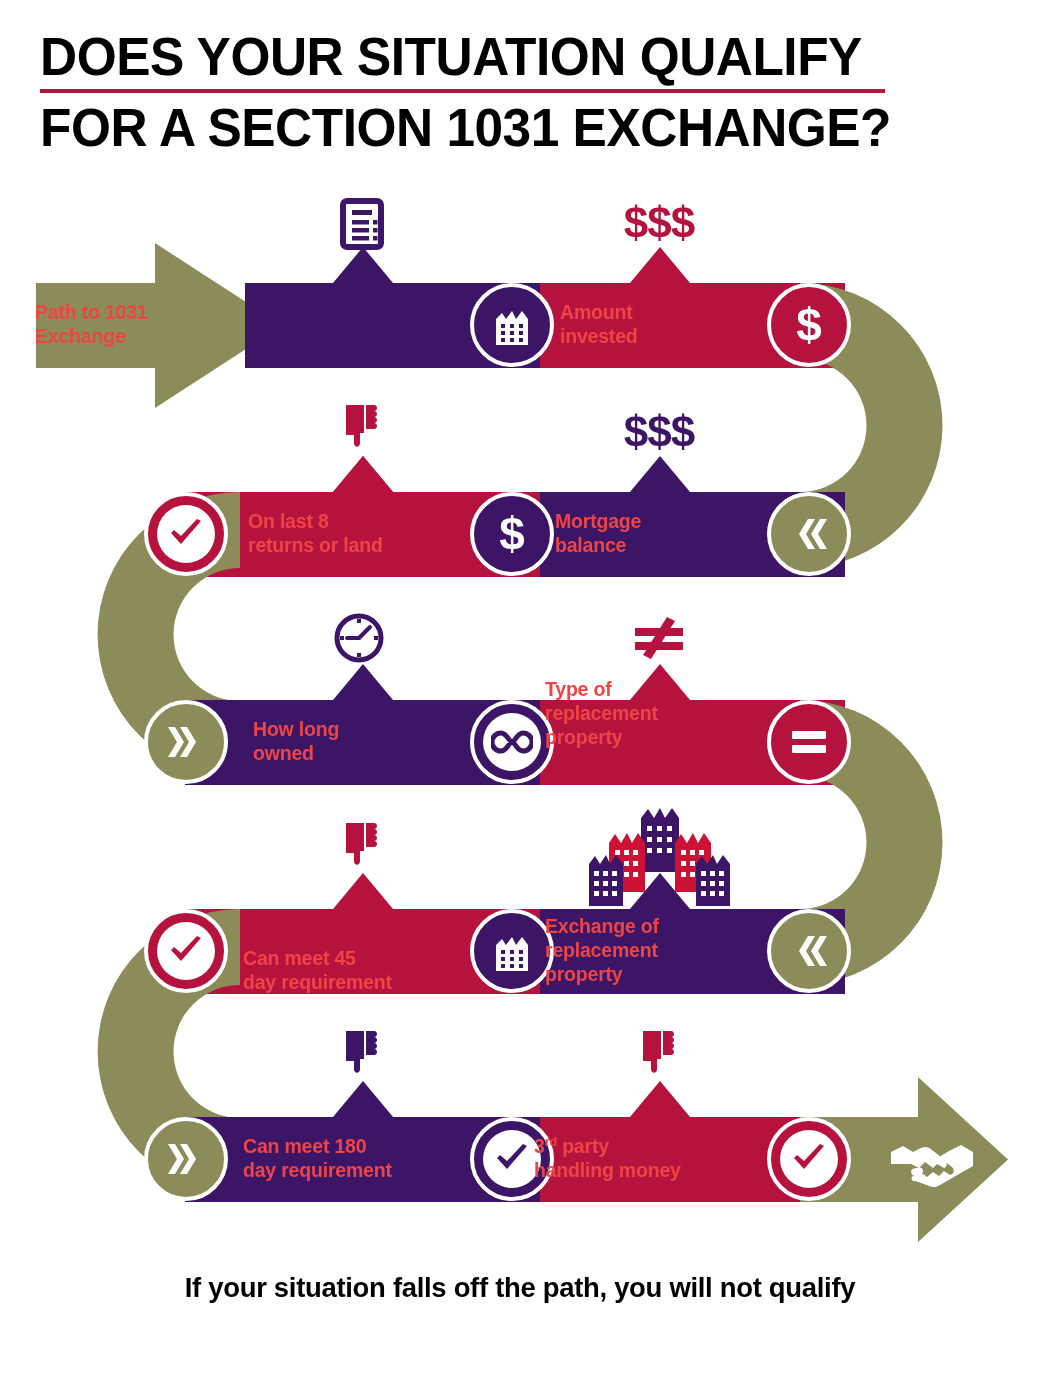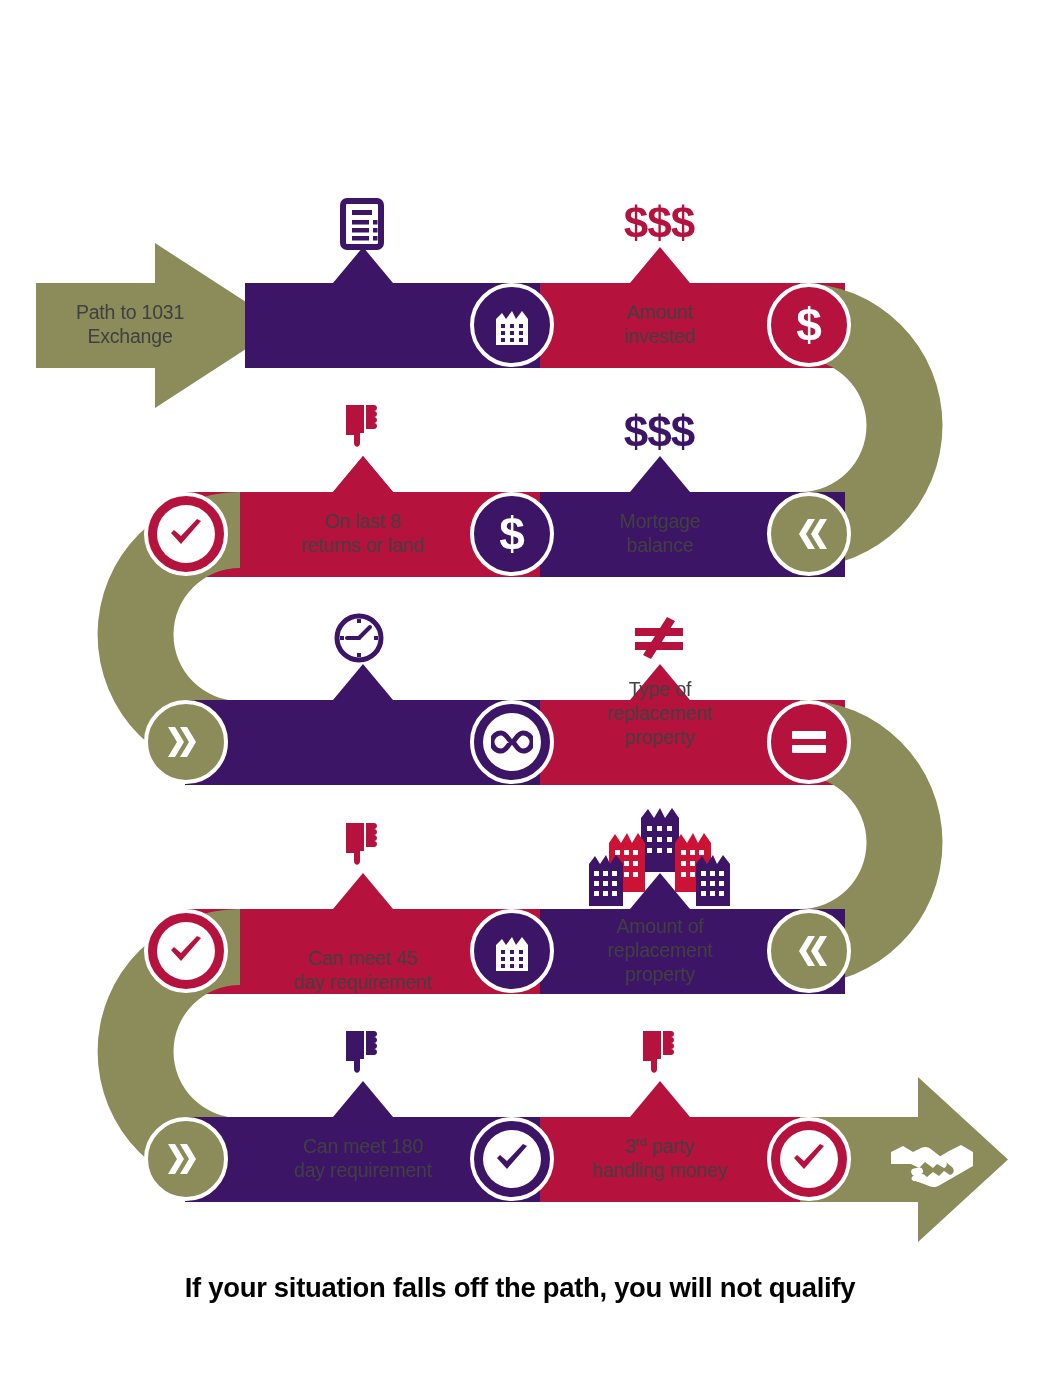--- a/index.html
+++ b/index.html
@@ -31,25 +31,24 @@
 
   
   #pathsvg {
     position: absolute; left: 0; top: 0; width: 1040px; height: 1386px;
     pointer-events: none;
   }
 
   
   .bar-label {
     position: absolute;
-    color: #404040;
-    font-weight: 400;
+    color: #ef4444;
+    font-weight: 700;
     font-size: 19.5px;
     line-height: 1.22;
-    text-align: center;
     white-space: pre-line;
     letter-spacing: -0.2px;
   }
   .bar-label.center { transform: translate(-50%, -50%); }
   .bar-label sup { font-size: 0.65em; vertical-align: super; line-height: 0; }
 
   
   .node {
     position: absolute;
     width: 84px; height: 84px;
@@ -100,20 +99,25 @@
     font-size: 28px; font-weight: 700; color: #000000;
     letter-spacing: -0.3px;
     transform: scaleX(0.98);
   }
 </style>
 </head>
 <body>
 
 <div id="root">
 
+  <div class="title-wrap">
+    <div class="title-line">DOES YOUR SITUATION QUALIFY</div>
+    <div class="title-rule"></div>
+    <div class="title-line">FOR A SECTION 1031 EXCHANGE?</div>
+  </div>
 
   <svg id="pathsvg" viewBox="0 0 1040 1386">
 
     <path d="M36,283 L155,283 L155,243 L282,325.5 L155,408 L155,368 L36,368 Z" fill="#8b8c5a"></path>
 
     <path d="M245,283 L333,283 L363,247 L393,283 L545,283 L545,368 L245,368 Z" fill="#3d1566"></path>
     <path d="M540,283 L630,283 L660,247 L690,283 L845,283 L845,368 L540,368 Z" fill="#b5123e"></path>
 
     <path d="M800,283 A142,142 0 0 1 800,568 L800,492 A66,66 0 0 0 800,359 Z" fill="#8b8c5a"></path>
 
@@ -232,20 +236,22 @@
     <svg width="52" height="52" viewBox="0 0 52 52">
       <circle cx="26" cy="26" r="22" fill="none" stroke="#3d1566" stroke-width="5"></circle>
       <rect x="24" y="7" width="4" height="4" fill="#3d1566"></rect>
       <rect x="24" y="41" width="4" height="4" fill="#3d1566"></rect>
       <rect x="7" y="24" width="4" height="4" fill="#3d1566"></rect>
       <rect x="41" y="24" width="4" height="4" fill="#3d1566"></rect>
       <path d="M26,26 L14,26" stroke="#3d1566" stroke-width="4" stroke-linecap="round"></path>
       <path d="M26,26 L37,15" stroke="#3d1566" stroke-width="4" stroke-linecap="round"></path>
     </svg>
   </div>
+  <div class="bar-label center" style="left:363px; top:742px; width:220px;">How long
+owned</div>
 
   <div class="node olive" style="left:186px; top:742px;">
     <span class="glyph">
       <svg width="42" height="34" viewBox="0 0 42 34">
         <path d="M3,2 L12,17 L3,32 L10,32 L19,17 L10,2 Z" fill="#ffffff"></path>
         <path d="M15,2 L24,17 L15,32 L22,32 L31,17 L22,2 Z" fill="#ffffff"></path>
       </svg>
     </span>
   </div>
 
@@ -385,21 +391,21 @@
           <rect x="5" y="29" width="5" height="5"></rect>
             <rect x="14" y="29" width="5" height="5"></rect>
             <rect x="23" y="29" width="5" height="5"></rect>
           <rect x="5" y="39" width="5" height="5"></rect>
             <rect x="14" y="39" width="5" height="5"></rect>
             <rect x="23" y="39" width="5" height="5"></rect>
         </g>
       </g>
     </svg>
   </div>
-  <div class="bar-label center" style="left:660px; top:951px; width:230px;">Amount of
+  <div class="bar-label center" style="left:660px; top:951px; width:230px;">Exchange of
 replacement
 property</div>
 
   <div class="node olive" style="left:809px; top:951px;">
     <span class="glyph">
       <svg width="42" height="34" viewBox="0 0 42 34">
         <path d="M20,2 L11,17 L20,32 L27,32 L18,17 L27,2 Z" fill="#ffffff"></path>
         <path d="M32,2 L23,17 L32,32 L39,32 L30,17 L39,2 Z" fill="#ffffff"></path>
       </svg>
     </span>

